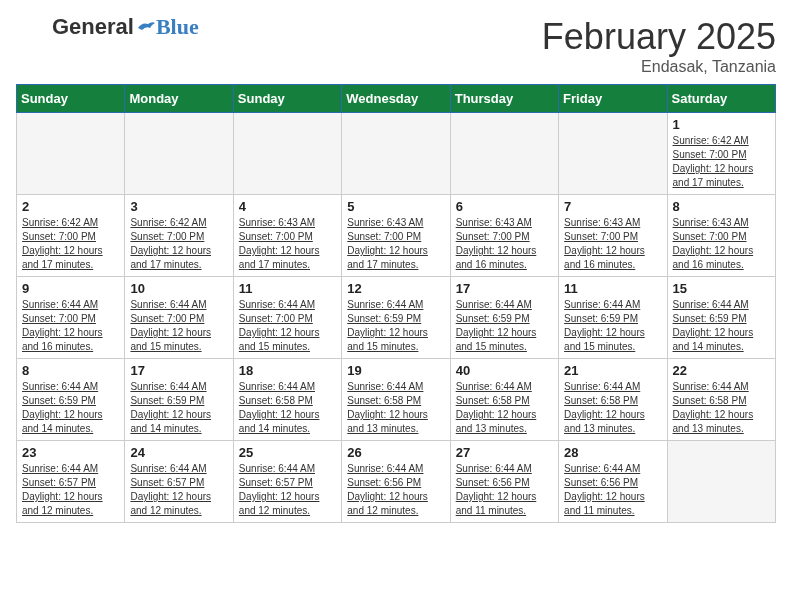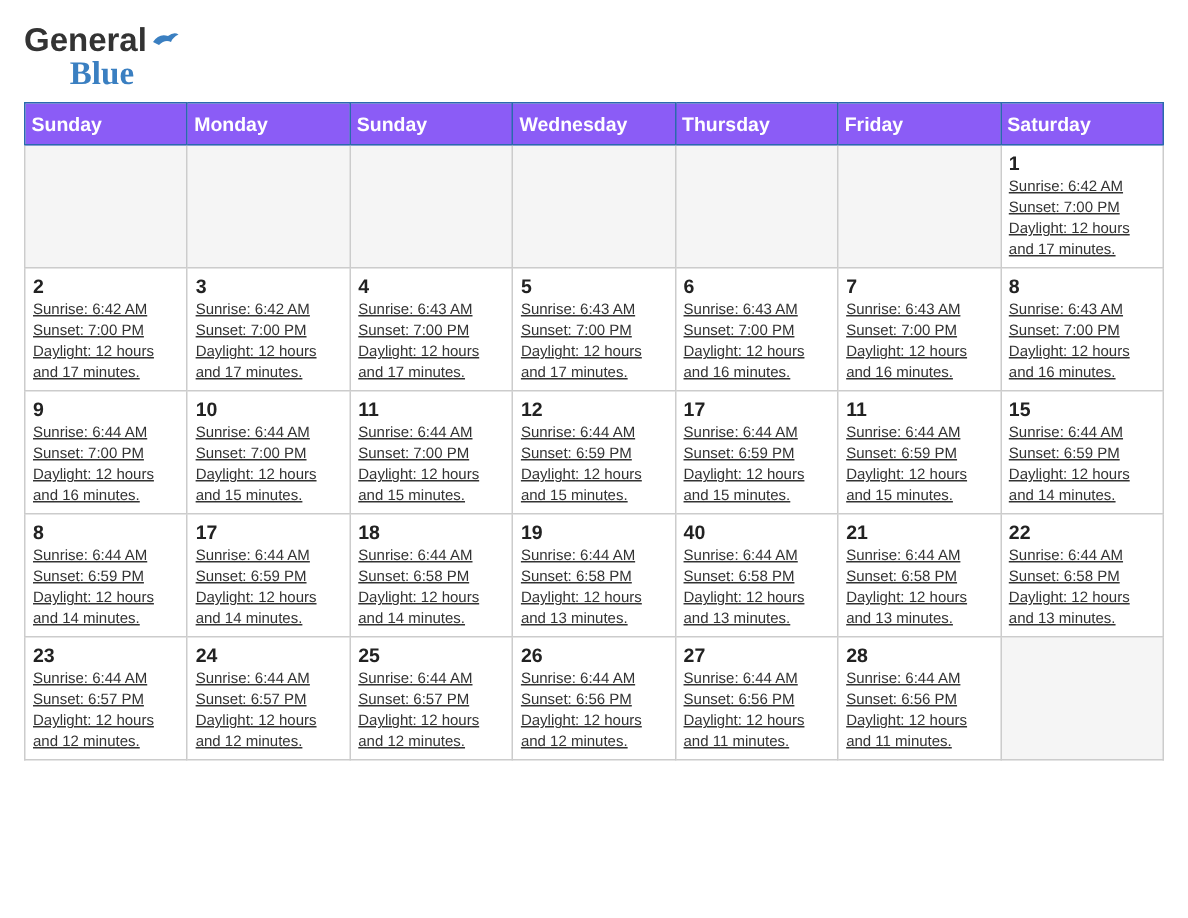--- a/index.html
+++ b/index.html
@@ -11,42 +11,43 @@
       padding: 16px;
     }
     .header {
       display: flex;
       justify-content: space-between;
       align-items: flex-start;
       margin-bottom: 8px;
     }
     .logo {
       display: flex;
-      flex-direction: column;
-      align-items: center;
+      flex-direction: row;
+      align-items: flex-end;
+      margin-left: 36px;
     }
     .title-block {
       text-align: right;
     }
     .month-title {
       font-size: 36px;
       color: #333;
       font-weight: normal;
     }
     .location {
       font-size: 16px;
       color: #555;
     }
     .calendar {
       width: 100%;
       border-collapse: collapse;
       border: 1px solid #ccc;
     }
     .calendar th {
-      background: #8b5cf6;
+      background: #15803d;
       color: #fff;
       font-size: 13px;
       font-weight: bold;
       padding: 6px 4px;
       text-align: left;
       border: 1px solid #2a6aad;
     }
     .calendar td {
       vertical-align: top;
       border: 1px solid #ccc;
@@ -79,20 +80,24 @@
   <div class="logo">
     <div style="display:flex;align-items:center;gap:2px;">
       <div style="font-size:22px;font-weight:bold;line-height:1;">
         <span class="general" style="color:#333;">General</span><svg width="20" height="16" viewBox="0 0 20 16" style="display:inline-block;vertical-align:middle;margin-left:2px;">
             <path d="M2,8 Q6,2 12,4 Q16,1 19,3 Q15,5 14,8 Q10,6 6,10 Z" fill="#3a7fc1"></path>
           </svg>
       </div>
     </div>
     <div style="font-size:22px;font-weight:bold;color:#3a7fc1;line-height:1;font-family:Liberation Serif, serif;">Blue</div>
   </div>
+  <div class="title-block">
+    <div class="month-title">February 2025</div>
+    <div class="location">Endasak, Tanzania</div>
+  </div>
 </div>
 
 <table class="calendar">
   <thead>
     <tr>
     <th>Sunday</th>
         <th>Monday</th>
         <th>Sunday</th>
         <th>Wednesday</th>
         <th>Thursday</th>

